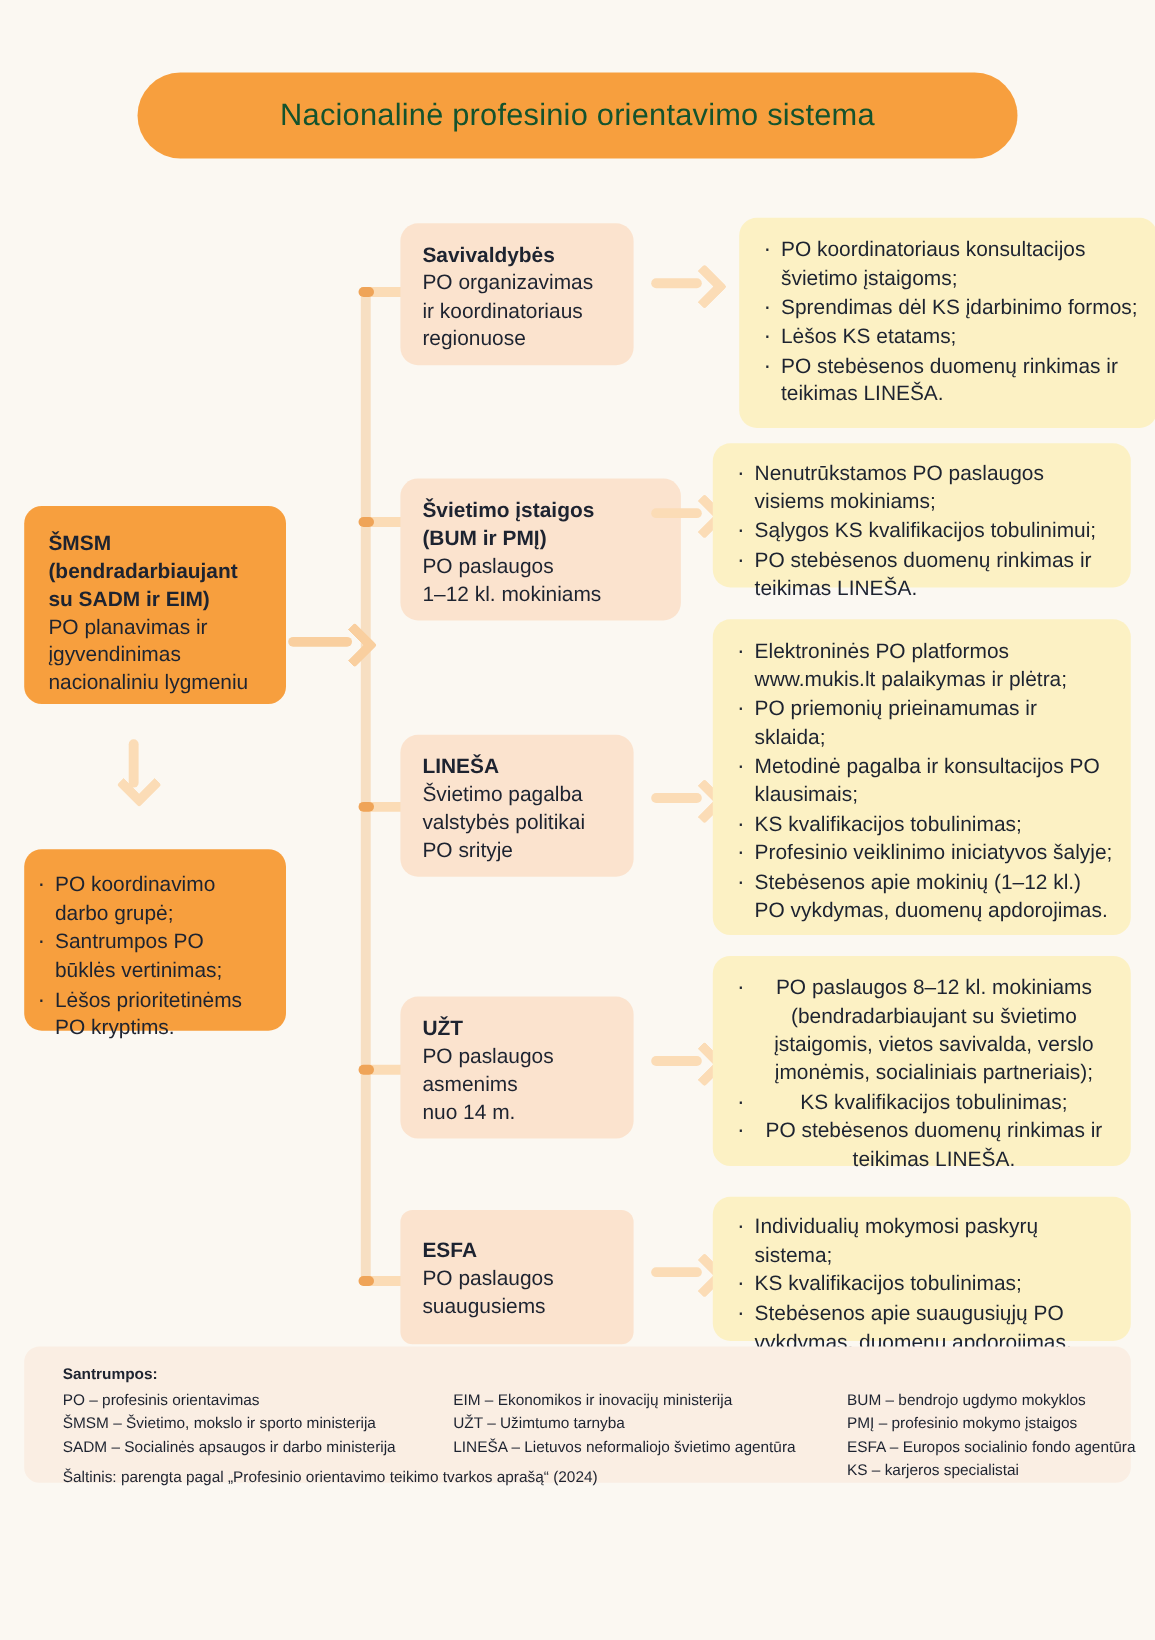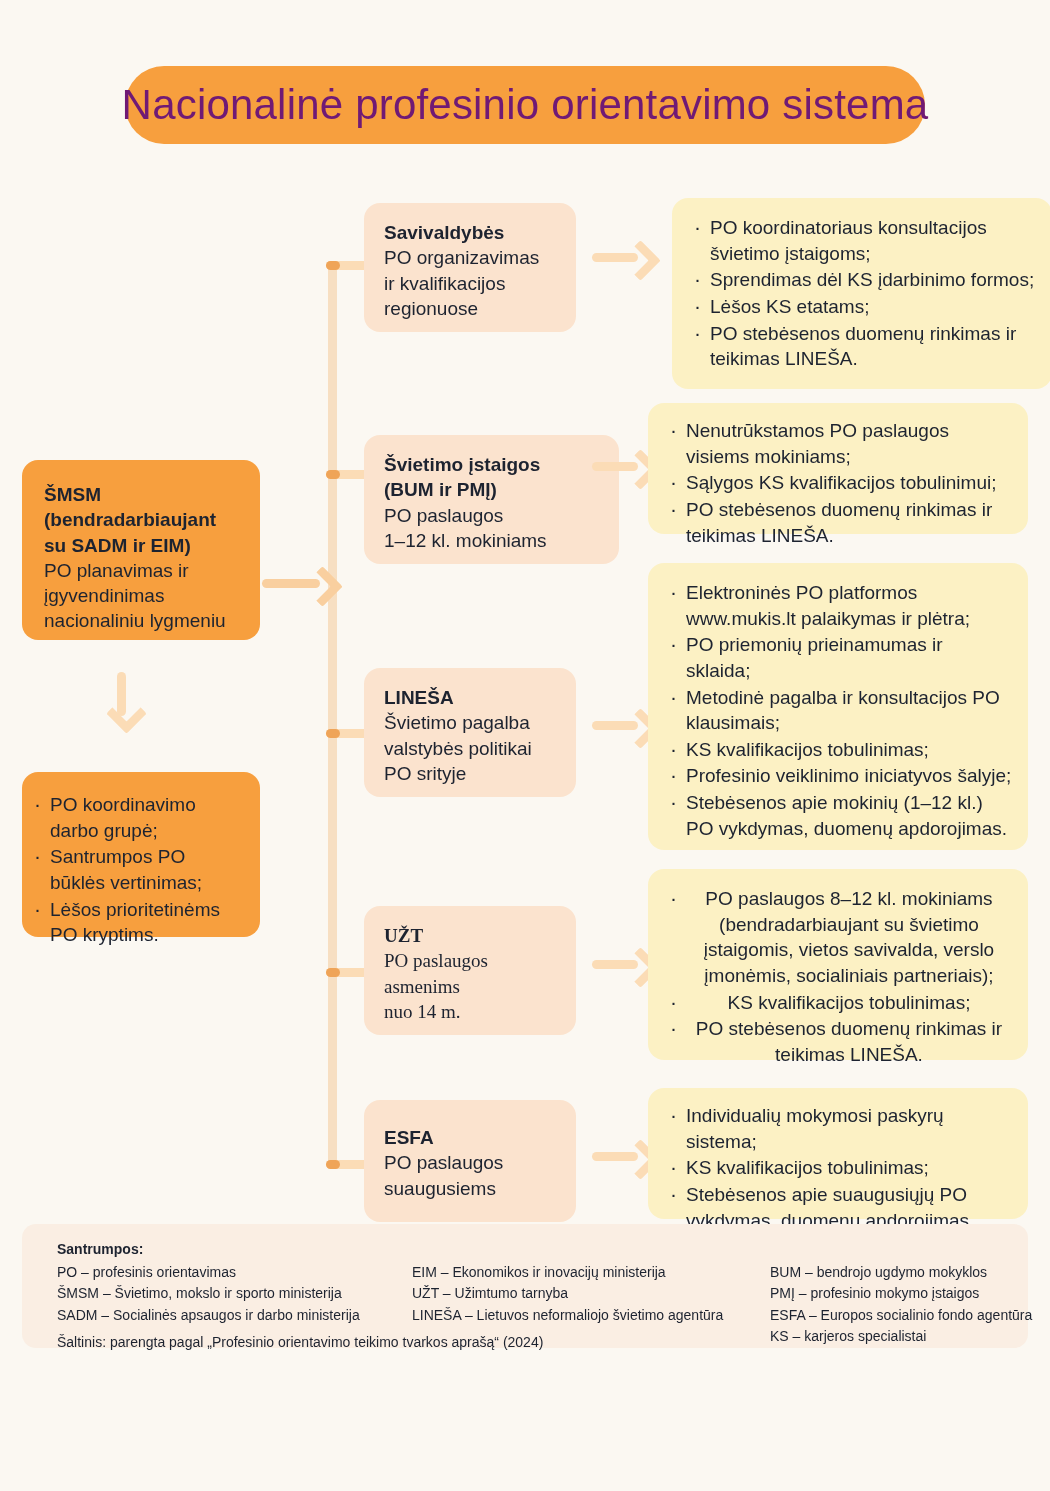--- a/index.html
+++ b/index.html
@@ -13,21 +13,21 @@
   }
   .canvas{position:relative;width:1050px;height:1491px;}
 
   
   .title-pill{
     position:absolute;left:125px;top:66px;width:800px;height:78px;
     background:#f79f3e;border-radius:39px;
     display:flex;align-items:center;justify-content:center;
   }
   .title-pill .t{
-    color:#701a75;font-size:42px;font-weight:400;letter-spacing:.2px;
+    color:#14532d;font-size:28px;font-weight:400;letter-spacing:.2px;
     white-space:nowrap;
   }
 
   
   .box{position:absolute;border-radius:16px;box-sizing:border-box;}
   .box-orange{background:#f79f3e;}
   .box-peach{background:#fbe3ce;}
   .box-yellow{background:#fcf1c4;}
 
   .bold-line{font-weight:bold;}
@@ -148,21 +148,21 @@
       <li>PO koordinavimo darbo grupė;</li>
       <li>Santrumpos PO būklės vertinimas;</li>
       <li>Lėšos prioritetinėms PO kryptims.</li>
     </ul>
   </div>
 
   <div class="box box-peach" style="left:364px;top:203px;width:212px;height:129px;">
     <div class="bx-text" style="padding:17px 14px 0 20px;">
       <div class="bold-line">Savivaldybės</div>
       <div>PO organizavimas</div>
-      <div>ir kvalifikacijos</div>
+      <div>ir koordinatoriaus</div>
       <div>regionuose</div>
     </div>
   </div>
   <div class="arrow" style="left:592px;top:244px;width:60px;">
     <div class="shaft" style="width:46px;"></div>
     <div class="head" style="left:34px;"></div>
   </div>
   <div class="box box-yellow" style="left:672px;top:198px;width:380px;height:191px;">
     <ul class="bl" style="padding:17px 16px 0 18px;">
       <li>PO koordinatoriaus konsultacijos švietimo įstaigoms;</li>
@@ -208,41 +208,41 @@
     <ul class="bl" style="padding:17px 16px 0 18px;">
       <li>Elektroninės PO platformos www.mukis.lt palaikymas ir plėtra;</li>
       <li>PO priemonių prieinamumas ir sklaida;</li>
       <li>Metodinė pagalba ir konsultacijos PO klausimais;</li>
       <li>KS kvalifikacijos tobulinimas;</li>
       <li>Profesinio veiklinimo iniciatyvos šalyje;</li>
       <li>Stebėsenos apie mokinių (1–12 kl.) PO vykdymas, duomenų apdorojimas.</li>
     </ul>
   </div>
 
-  <div class="box box-peach" style="left:364px;top:906px;width:212px;height:129px;font-family:Liberation Serif, serif;">
+  <div class="box box-peach" style="left:364px;top:906px;width:212px;height:129px;">
     <div class="bx-text" style="padding:17px 14px 0 20px;">
       <div class="bold-line">UŽT</div>
       <div>PO paslaugos</div>
       <div>asmenims</div>
       <div>nuo 14 m.</div>
     </div>
   </div>
   <div class="arrow" style="left:592px;top:951px;width:60px;">
     <div class="shaft" style="width:46px;"></div>
     <div class="head" style="left:34px;"></div>
   </div>
   <div class="box box-yellow" style="left:648px;top:869px;width:380px;height:191px;">
     <ul class="bl" style="padding:17px 16px 0 18px;text-align:center;">
       <li>PO paslaugos 8–12 kl. mokiniams (bendradarbiaujant su švietimo įstaigomis, vietos savivalda, verslo įmonėmis, socialiniais partneriais);</li>
       <li>KS kvalifikacijos tobulinimas;</li>
       <li>PO stebėsenos duomenų rinkimas ir teikimas LINEŠA.</li>
     </ul>
   </div>
 
-  <div class="box box-peach" style="left:364px;top:1100px;width:212px;height:122px;">
+  <div class="box box-peach" style="left:364px;top:1100px;width:212px;height:122px;border-radius:11px;">
     <div class="bx-text" style="padding:25px 14px 0 20px;">
       <div class="bold-line">ESFA</div>
       <div>PO paslaugos</div>
       <div>suaugusiems</div>
     </div>
   </div>
   <div class="arrow" style="left:592px;top:1143px;width:60px;">
     <div class="shaft" style="width:46px;"></div>
     <div class="head" style="left:34px;"></div>
   </div>

